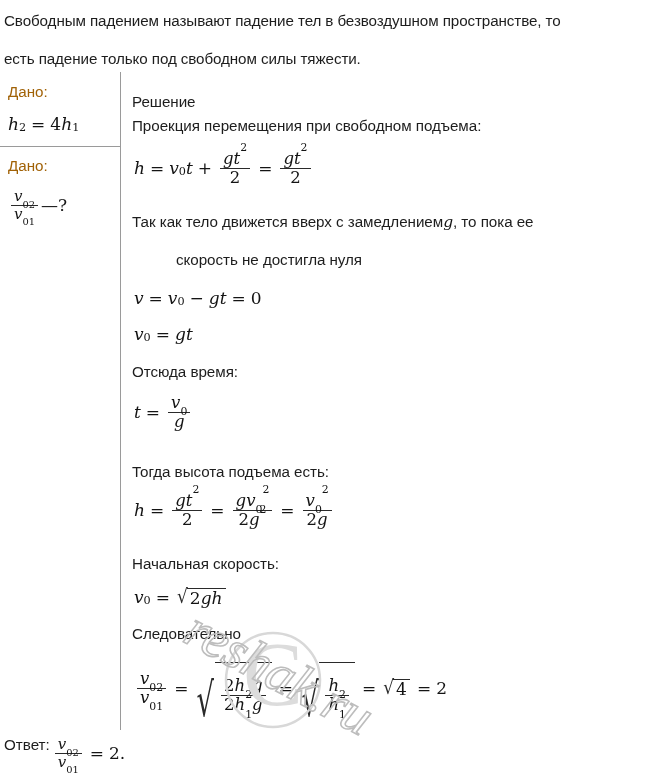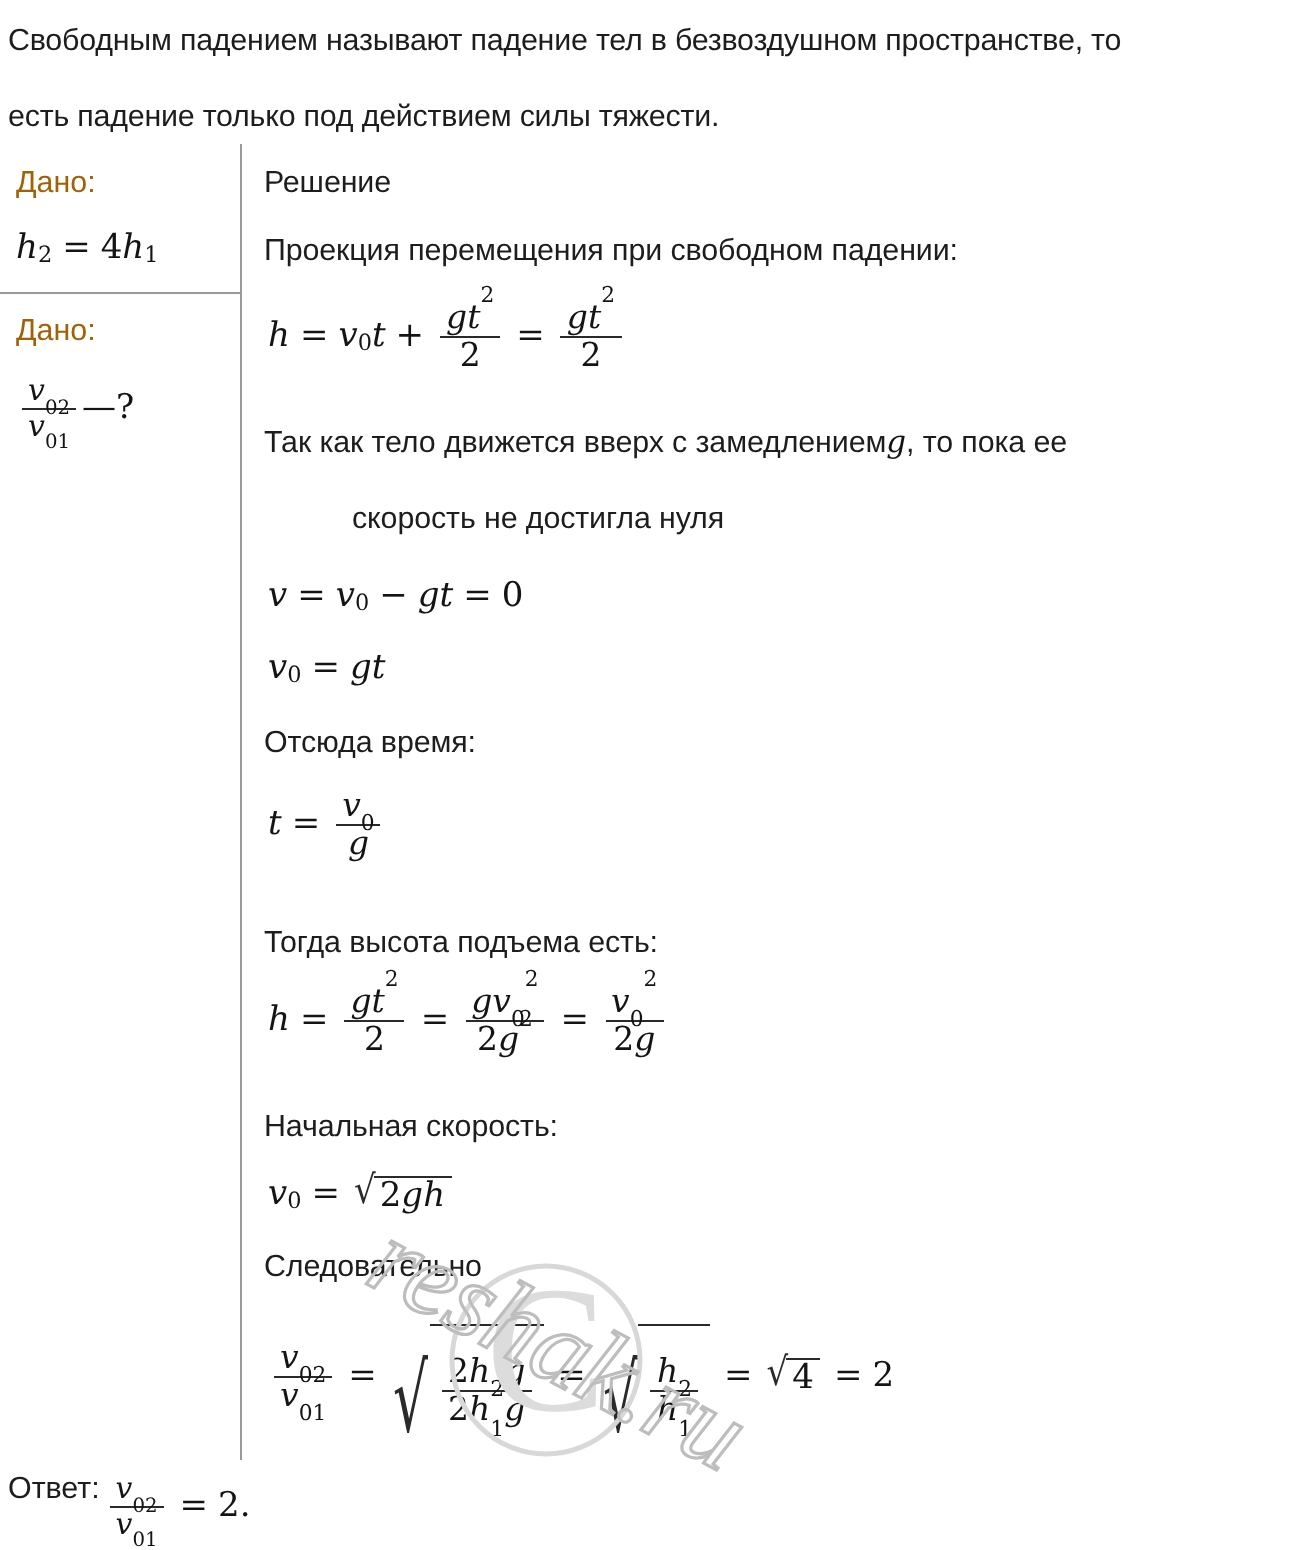--- a/index.html
+++ b/index.html
@@ -162,21 +162,21 @@
   }
   .sqrt.tall .radical {
     font-size: 1.9em;
     transform: scaleY(1.45) scaleX(0.85);
     line-height: 0.9;
     align-self: flex-end;
   }
   .sqrt.tall .radicand { padding-top: 14px; text-align: center; }
 
   
-  .s-head   { position: absolute; left: 0;  top: 10px; text-align: center; }
+  .s-head   { position: absolute; left: 0;  top: 20px; text-align: center; }
   .s-proj   { position: absolute; left: 0;  top: 44px; }
   .s-f1     { position: absolute; left: 2px;top: 78px; }
   .s-t1     { position: absolute; left: 0;  top: 140px; }
   .s-t2     { position: absolute; left: 0;  top: 178px; margin-left: 44px; }
   .s-f2     { position: absolute; left: 2px;top: 218px; }
   .s-f3     { position: absolute; left: 2px;top: 254px; }
   .s-t3     { position: absolute; left: 0;  top: 290px; }
   .s-f4     { position: absolute; left: 2px;top: 322px; }
   .s-t4     { position: absolute; left: 0;  top: 390px; }
   .s-f5     { position: absolute; left: 2px;top: 420px; }
@@ -211,21 +211,21 @@
   }
   .watermark svg { display: block; overflow: visible; }
 </style>
 </head>
 <body>
 
 <div class="page">
 
   <div class="intro">
     <span class="ln">Свободным падением называют падение тел в безвоздушном пространстве, то</span>
-    <span class="ln">есть падение только под действием силы тяжести.</span>
+    <span class="ln">есть падение только под свободном силы тяжести.</span>
   </div>
 
   <div class="body-area">
 
     <div class="col-divider"></div>
 
     <div class="col-given">
 
       <div class="lbl given-dano">Дано:</div>
 
@@ -252,21 +252,21 @@
           </span>
           <span class="up">—?</span>
         </span>
       </div>
     </div>
 
     <div class="col-solution">
 
       <div class="text-line s-head">Решение</div>
 
-      <div class="text-line s-proj">Проекция перемещения при свободном падении:</div>
+      <div class="text-line s-proj">Проекция перемещения при свободном подъема:</div>
 
       <div class="s-f1">
         <span class="math">
           <span>h</span>
           <span class="op">=</span>
           <span>v</span>
             <sub>0</sub>
             <span>t</span>
           <span class="op">+</span>
           <span class="frac">

